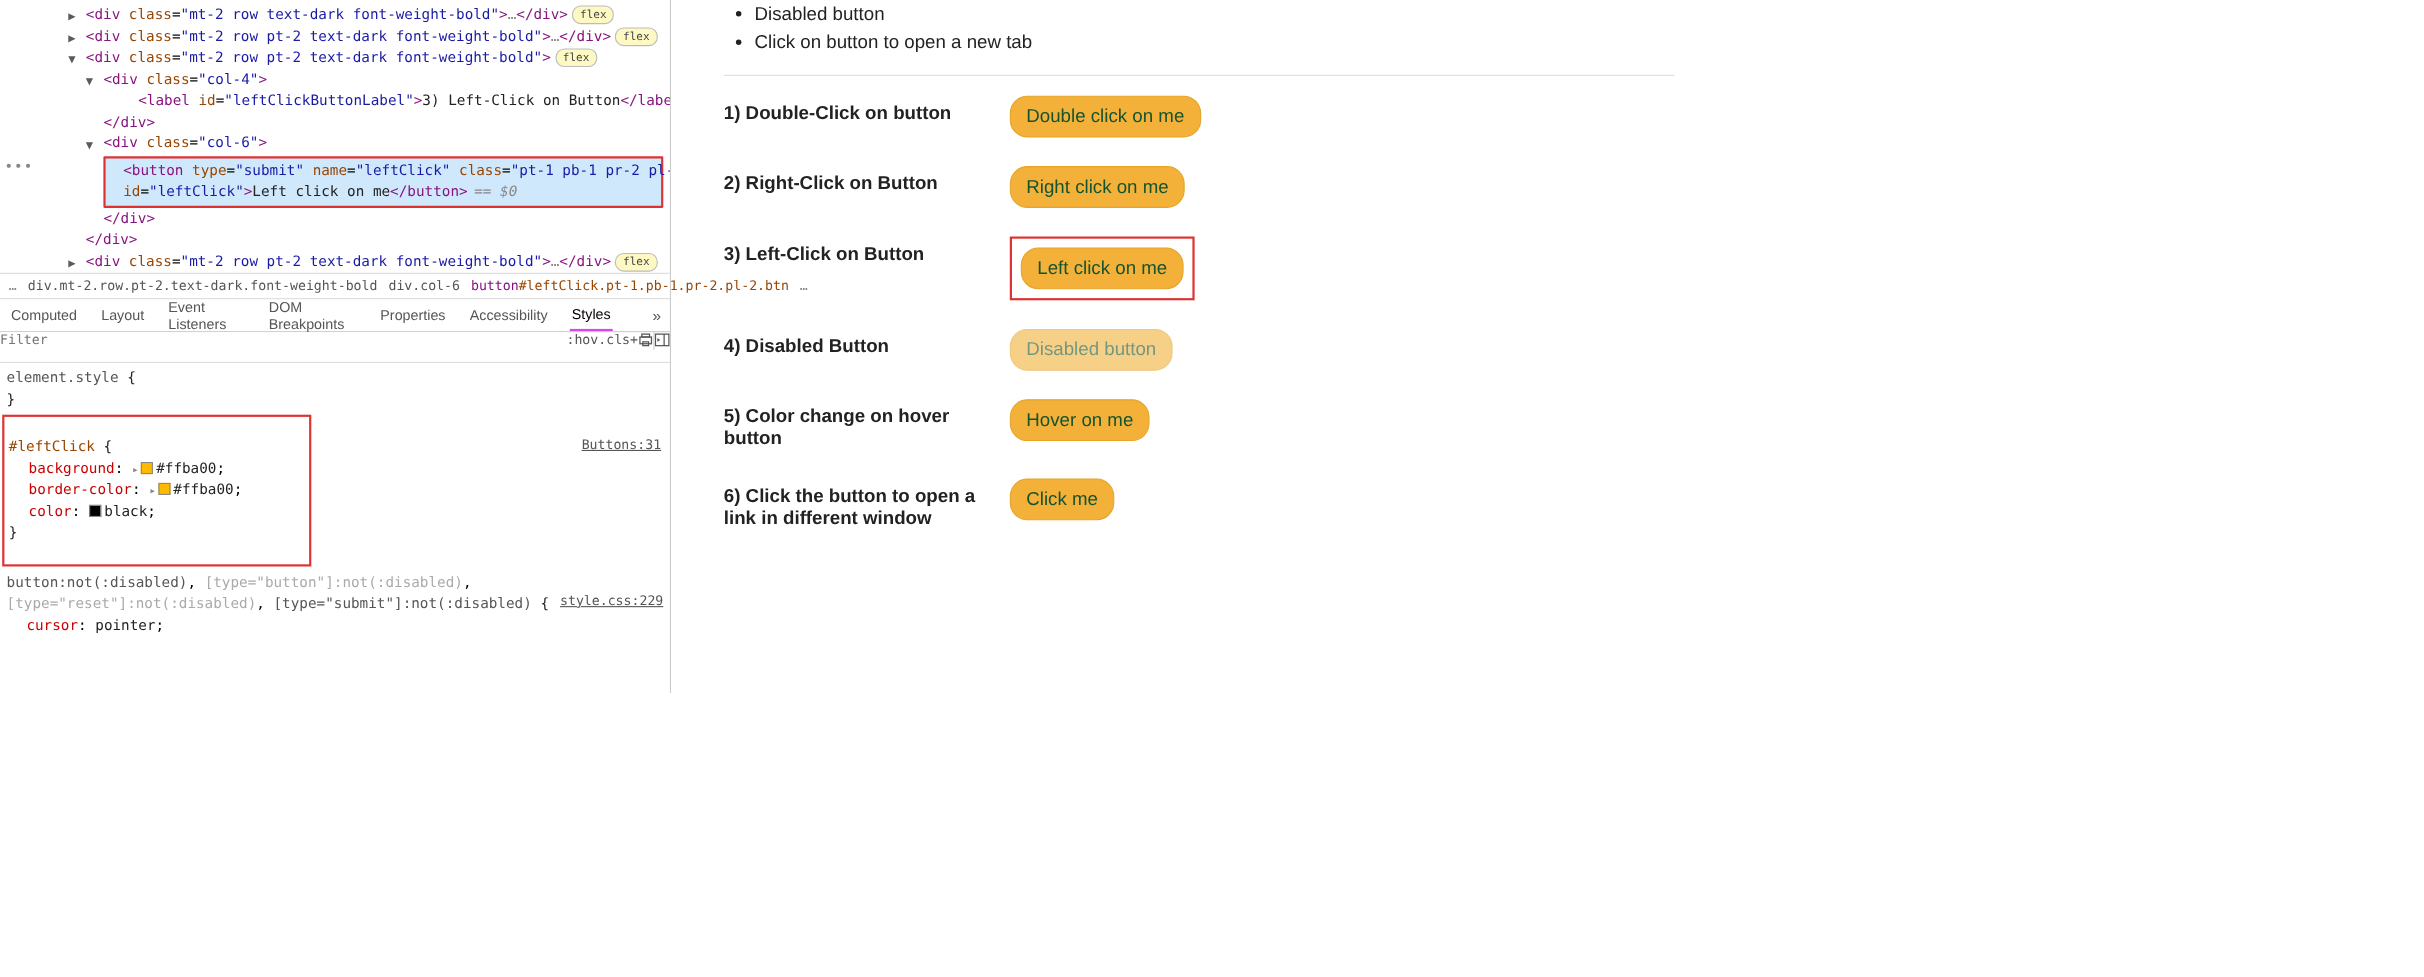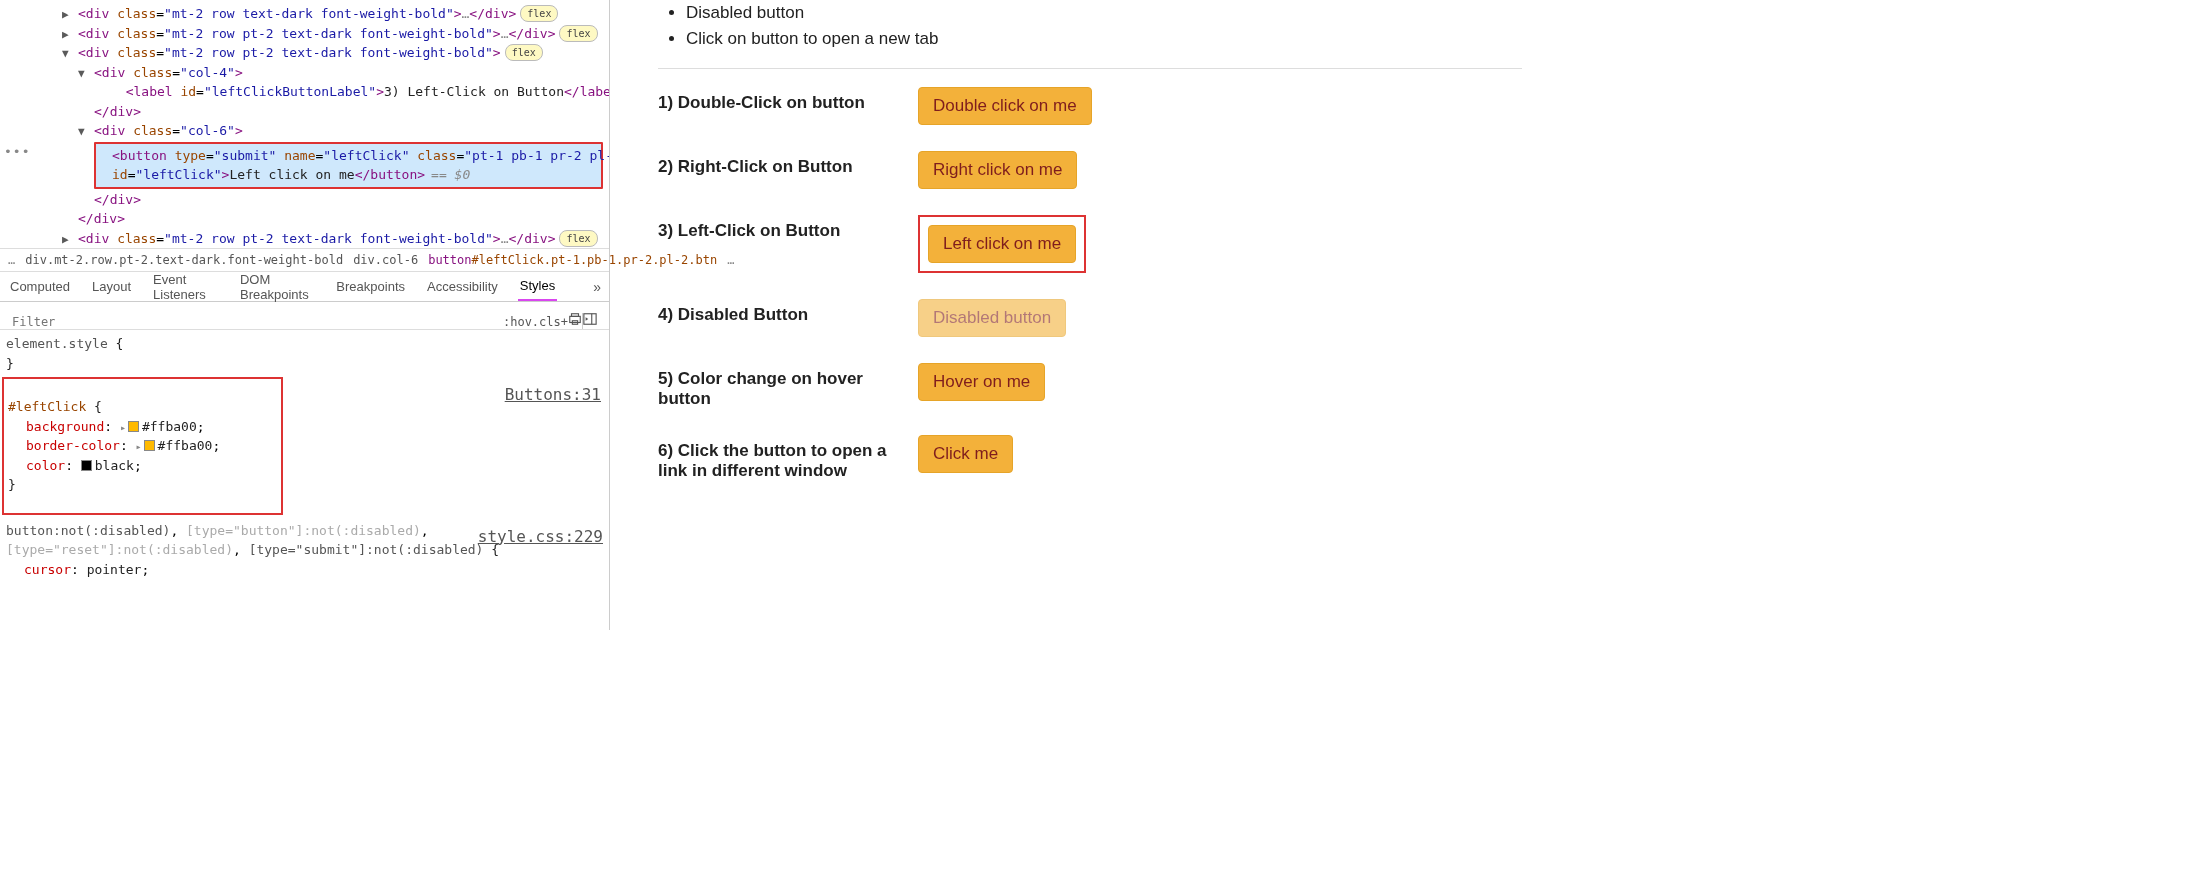--- a/index.html
+++ b/index.html
@@ -84,24 +84,24 @@
   font-size: 13px;
   color: #555;
 }
 .tabs .tab { padding: 6px 2px; cursor: pointer; }
 .tabs .tab.active { color: #000; border-bottom: 2px solid #d946ef; }
 .tabs .spacer { flex: 1; }
 .tabs .more-icon { color: #555; font-size: 14px; cursor: pointer; }
 
 .styles-toolbar {
   display: flex;
-  align-items: flex-end;
+  align-items: flex-start;
   border-bottom: 1px solid #ddd;
   height: 28px;
-  padding: 0 12px;
+  padding: 0 0;
   font-size: 12px;
   font-family: Menlo, Consolas, monospace;
   color: #555;
 }
 .styles-toolbar input {
   flex: 1;
   border: none;
   outline: none;
   font-family: inherit;
   font-size: 12px;
@@ -115,21 +115,21 @@
   font-size: 13px;
   line-height: 1.5;
   padding: 4px 6px;
   flex: 1;
   overflow: hidden;
 }
 .rule { margin-bottom: 4px; position: relative; }
 .rule .selector { color: #555; }
 .rule .selector.gray { color: #aaa; }
 .rule .brace { color: #222; }
-.rule .src { position: absolute; right: 0; top: 4px; color: #555; text-decoration: underline; font-size: 16px;}
+.rule .src { position: absolute; right: 0; top: 16px; color: #555; text-decoration: underline; font-size: 12px;}
 .decl { padding-left: 18px; }
 .decl .prop { color: #c80000; }
 .decl .val { color: #222; }
 .swatch { display:inline-block; width:11px; height:11px; border:1px solid #888; vertical-align:-1px; margin-right:3px;}
 .swatch.o { background:#ffba00; }
 .swatch.b { background:#000; }
 .disclose { color:#888; font-size:10px; margin-right:2px; }
 .rule.boxed {
   border: 2px solid #d33;
   padding: 18px 4px;
@@ -145,24 +145,24 @@
 }
 .page ul { list-style: disc; padding-left: 28px; margin-bottom: 16px;}
 .page ul li { font-size: 17px; padding: 3px 0; }
 .page hr { border: none; border-top: 1px solid #ddd; margin: 8px 0 18px 0; }
 .row { display: flex; align-items: flex-start; margin-bottom: 26px; }
 .row .lbl { width: 260px; font-weight: 700; font-size: 17px; padding-top: 6px;}
 .row .btn-col { }
 .ybtn {
   background: #f3b13a;
   border: 1px solid #e6a428;
-  color: #7f1d1d;
+  color: #14532d;
   font-size: 17px;
   padding: 8px 14px;
-  border-radius: 4px;
+  border-radius: 16px;
   cursor: pointer;
 }
 .ybtn.disabled { opacity: 0.6; cursor: not-allowed; }
 .row.hl .btn-col { position: relative; }
 .row.hl .btn-wrap { border: 2px solid #d33; padding: 8px; display:inline-block; }
 </style>
 </head>
 <body>
 
 <div class="devtools">
@@ -219,21 +219,21 @@
     <span class="bc main">div.col-6</span>
     <span class="bc"><span style="color:#881280">button</span><span style="color:#994500">#leftClick.pt-1.pb-1.pr-2.pl-2.btn</span></span>
     <span class="more">…</span>
   </div>
 
   <div class="tabs">
     <span class="tab">Computed</span>
     <span class="tab">Layout</span>
     <span class="tab">Event Listeners</span>
     <span class="tab">DOM Breakpoints</span>
-    <span class="tab">Breakpoints</span>
+    <span class="tab">Properties</span>
     <span class="tab">Accessibility</span>
     <span class="tab active">Styles</span>
     <span class="spacer"></span>
     <span class="more-icon">»</span>
   </div>
 
   <div class="styles-toolbar">
     <input type="text" placeholder="Filter" style="">
     <span class="tb">:hov</span>
     <span class="tb">.cls</span>

